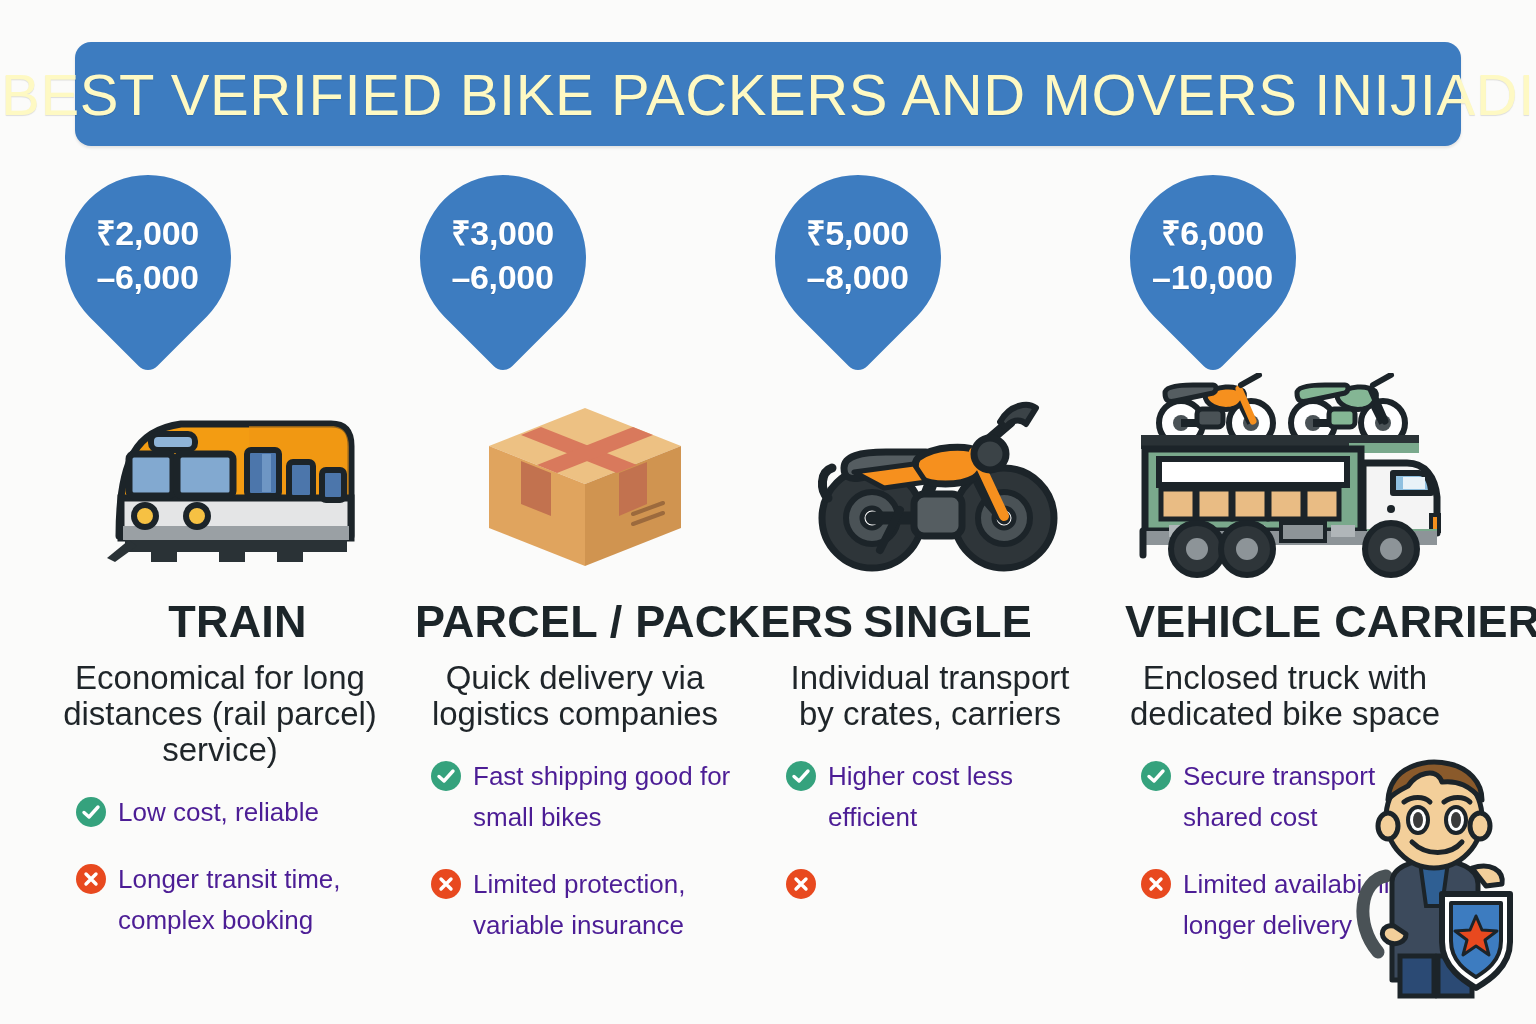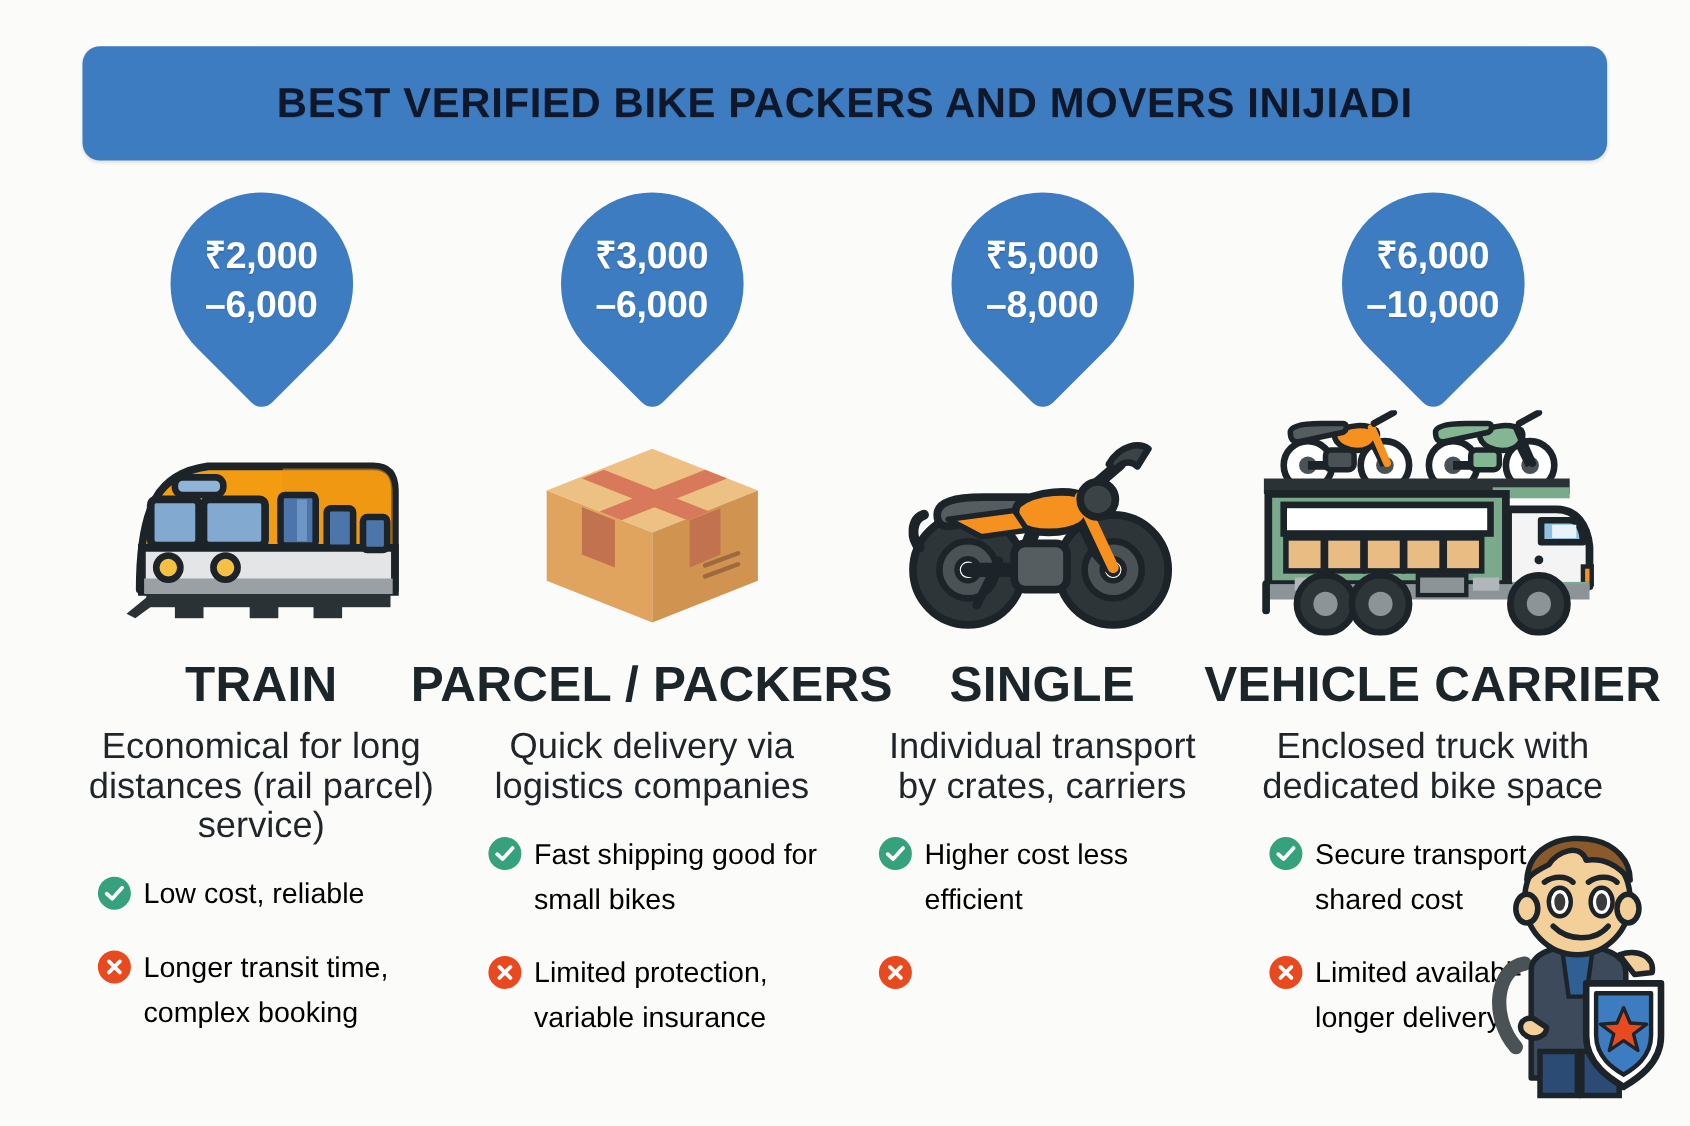--- a/index.html
+++ b/index.html
@@ -21,41 +21,40 @@
     width: 1386px;
     height: 104px;
     background: #3d7cc0;
     border-radius: 16px;
     display: flex;
     align-items: center;
     justify-content: center;
     box-shadow: 0 2px 3px rgba(0,0,0,0.10);
   }
   .header-title {
-    color: #0f172a;
-    font-size: 38px;
-    font-weight: bold;
+    color: #fef9c3;
+    font-size: 58px;
+    font-weight: normal;
     letter-spacing: 0.6px;
     white-space: nowrap;
     text-shadow: 0 1px 1px rgba(0,0,0,0.12);
   }
 
   
   .columns {
     position: absolute;
     left: 60px;
     top: 175px;
     width: 1420px;
     display: flex;
   }
   .column {
     width: 355px;
     display: flex;
     flex-direction: column;
-    align-items: center;
     position: relative;
   }
 
   
   .pin-wrap {
     position: relative;
     width: 175px;
     height: 220px;
     display: flex;
     justify-content: center;
@@ -135,21 +134,21 @@
     border-radius: 50%;
     margin-right: 12px;
     margin-top: 5px;
     position: relative;
   }
   .bullet-icon.pro { background: #35a27d; }
   .bullet-icon.con { background: #e8491f; }
   .bullet-icon svg { position: absolute; left: 0; top: 0; }
   .bullet-text {
     font-size: 26px;
-    color: #000000;
+    color: #4c1d95;
     line-height: 41px;
   }
 
   
   .mascot {
     position: absolute;
     right: 8px;
     bottom: 18px;
     width: 190px;
     height: 250px;

